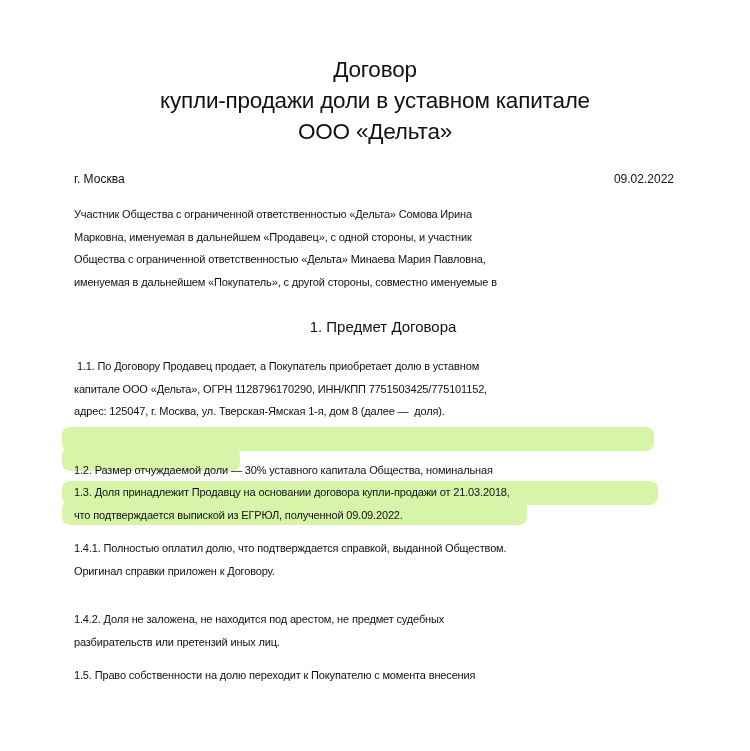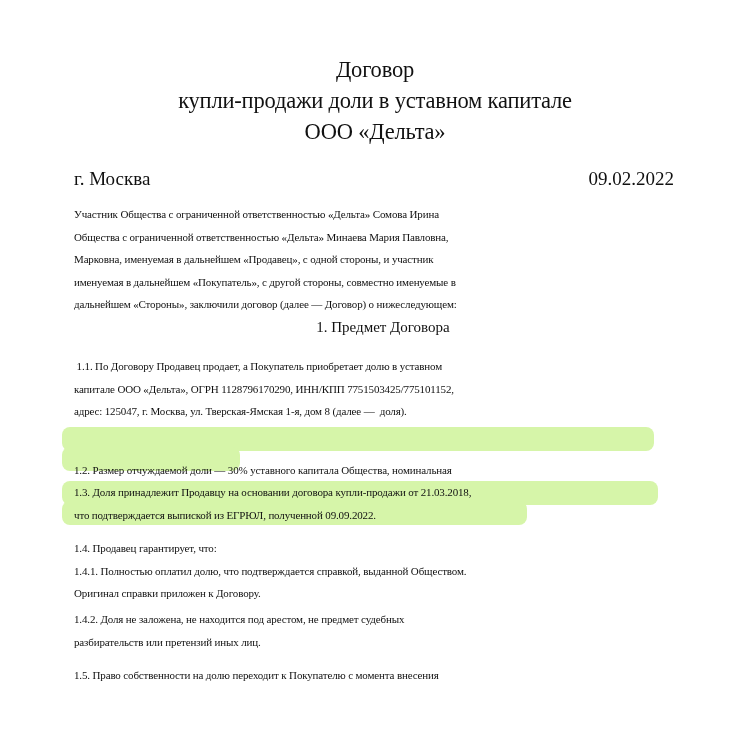--- a/index.html
+++ b/index.html
@@ -14,41 +14,40 @@
       font-family: "Liberation Sans", sans-serif;
       color: #111111;
       position: relative;
     }
     .page {
       position: absolute;
       left: 0;
       top: 0;
       width: 750px;
       height: 703px;
-      font-family: Liberation Serif, serif;
     }
     .title-block {
       position: absolute;
       left: 0;
       top: 54px;
       width: 750px;
       text-align: center;
     }
     .title-line {
       font-size: 22.5px;
       line-height: 31px;
       color: #111;
       letter-spacing: -0.2px;
     }
     .place-date {
       position: absolute;
       left: 74px;
       top: 170px;
       width: 600px;
-      font-size: 19px;
+      font-size: 12px;
       line-height: 18px;
     }
     .place-date .date {
       position: absolute;
       right: 0;
       top: 0;
     }
     .para {
       position: absolute;
       left: 74px;
@@ -79,24 +78,23 @@
     <div class="title-line">ООО «Дельта»</div>
   </div>
 
   <div class="place-date">
     <span>г. Москва</span>
     <span class="date">09.02.2022</span>
   </div>
 
   <div class="para" style="top:203px;">
     <span class="line">Участник Общества с ограниченной ответственностью «Дельта» Сомова Ирина</span>
+    <span class="line">Марковна, именуемая в дальнейшем «Продавец», с одной стороны, и участник</span>
     <span class="line">Общества с ограниченной ответственностью «Дельта» Минаева Мария Павловна,</span>
-    <span class="line">Марковна, именуемая в дальнейшем «Продавец», с одной стороны, и участник</span>
     <span class="line">именуемая в дальнейшем «Покупатель», с другой стороны, совместно именуемые в</span>
-    <span class="line">дальнейшем «Стороны», заключили договор (далее — Договор) о нижеследующем:</span>
   </div>
 
   <div class="section-heading">1. Предмет Договора</div>
 
   <div class="para" style="top:355px;">
     <span class="line" style="white-space:pre;"> 1.1. По Договору Продавец продает, а Покупатель приобретает долю в уставном</span>
     <span class="line">капитале ООО «Дельта», ОГРН 1128796170290, ИНН/КПП 7751503425/775101152,</span>
     <span class="line" style="white-space:pre;">адрес: 125047, г. Москва, ул. Тверская-Ямская 1-я, дом 8 (далее —  доля).</span>
   </div>
 
@@ -108,21 +106,20 @@
   </div>
 
   <div style="position:absolute; left:62px; top:481px; width:596px; height:24px; background:#d6f5a9; border-radius:8px;"></div>
   <div style="position:absolute; left:62px; top:501px; width:465px; height:24px; background:#d6f5a9; border-radius:8px;"></div>
   <div class="para" style="top:481px;">
     <span class="line">1.3. Доля принадлежит Продавцу на основании договора купли-продажи от 21.03.2018,</span>
     <span class="line">что подтверждается выпиской из ЕГРЮЛ, полученной 09.09.2022.</span>
   </div>
 
   <div class="para" style="top:537px;">
-    <span class="line">1.4. Продавец гарантирует, что:</span>
     <span class="line">1.4.1. Полностью оплатил долю, что подтверждается справкой, выданной Обществом.</span>
     <span class="line">Оригинал справки приложен к Договору.</span>
   </div>
 
   <div class="para" style="top:608px;">
     <span class="line">1.4.2. Доля не заложена, не находится под арестом, не предмет судебных</span>
     <span class="line">разбирательств или претензий иных лиц.</span>
   </div>
 
   <div class="para" style="top:664px;">

